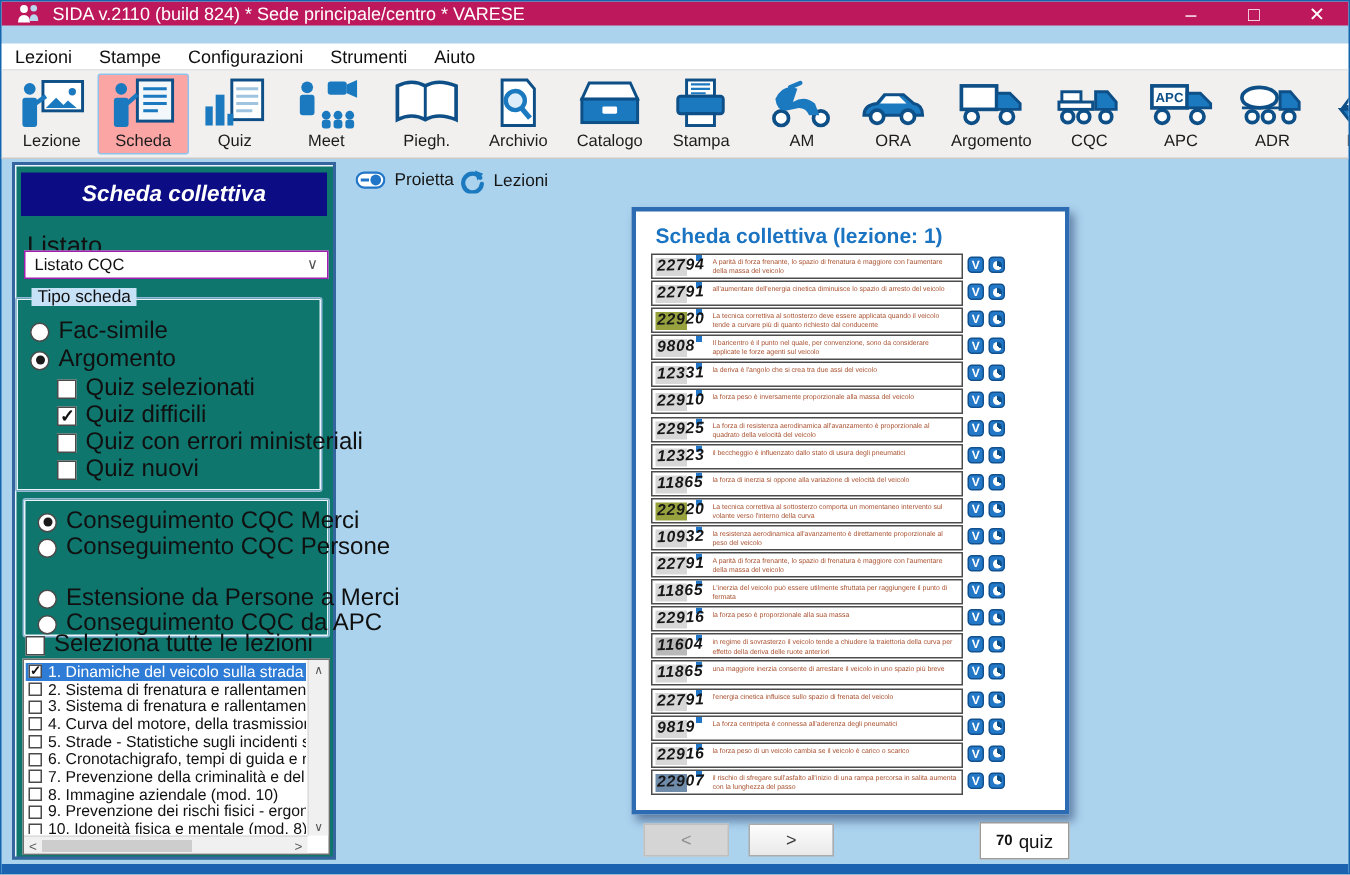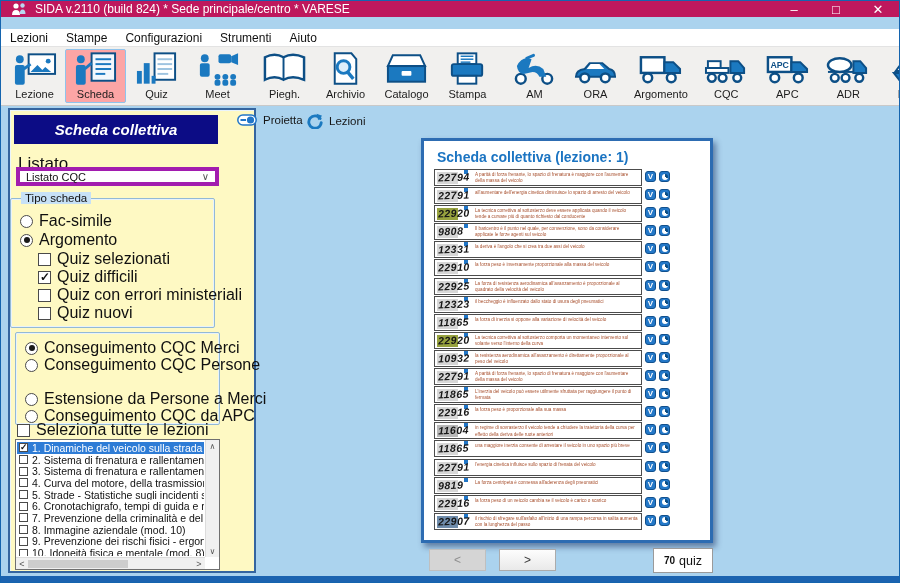--- a/index.html
+++ b/index.html
@@ -23,28 +23,28 @@
     display:flex;align-items:stretch;padding:2px 3px;border-bottom:1px solid #c9c9c9}
   .tb-item{display:flex;flex-direction:column;align-items:center;justify-content:flex-end;
     padding:3px 7px 2px;border:1px solid transparent;border-radius:2px}
   .tb-item.selected{background:#fca5a5;border-color:#8fc3ec}
   .tb-ico{width:45px;height:36px;flex:none}
   .tb-label{font-size:11px;color:#1c1c1c;margin-top:1px;white-space:nowrap}
   .tb-sep{width:1px;background:#c6c6c6;margin:4px 3px}
   
   .bottomstrip{position:absolute;left:0;top:575px;right:0;height:8px;background:#1b63b0}
   
-  .sidebar{position:absolute;left:7px;top:107px;width:248px;height:465px;background:#fef9c3;
+  .sidebar{position:absolute;left:7px;top:107px;width:216px;height:465px;background:#0f766e;
     border:2px solid #35659f;box-shadow:inset 1px 1px 0 #eaf4fc}
   .banner{position:absolute;left:4px;top:5px;width:204px;height:29px;background:#0c0c85;
     color:#fff;display:flex;align-items:center;justify-content:center;font-weight:bold;
     font-style:italic;font-size:15px}
   .side-label{position:absolute;left:8px;top:44px;font-size:17px;color:#111}
   .selectbox{position:absolute;left:6px;top:57px;width:203px;height:19px;background:#fff;
-    border:4px solid #a21caf;display:flex;align-items:center;font-size:11px;color:#111;
+    border:1px solid #a21caf;display:flex;align-items:center;font-size:11px;color:#111;
     padding:0 6px}
   .selectbox .chev{margin-left:auto;color:#555;font-size:10px;line-height:10px}
   .groupbox{position:absolute;border:1px solid #93b9d6;border-radius:2px;
     box-shadow:inset 0 0 0 1px #e8f3fb}
   .gb1{left:0;top:88px;width:205px;height:130px}
   .gb1-label{position:absolute;left:10px;top:-7px;background:#c7e1f6;padding:0 4px;
     font-size:11.5px;color:#111}
   .gb2{left:5px;top:222px;width:205px;height:93px}
   .row{position:absolute;left:9px;display:flex;align-items:center;height:16px;
     font-size:16px;color:#101010;white-space:nowrap}

